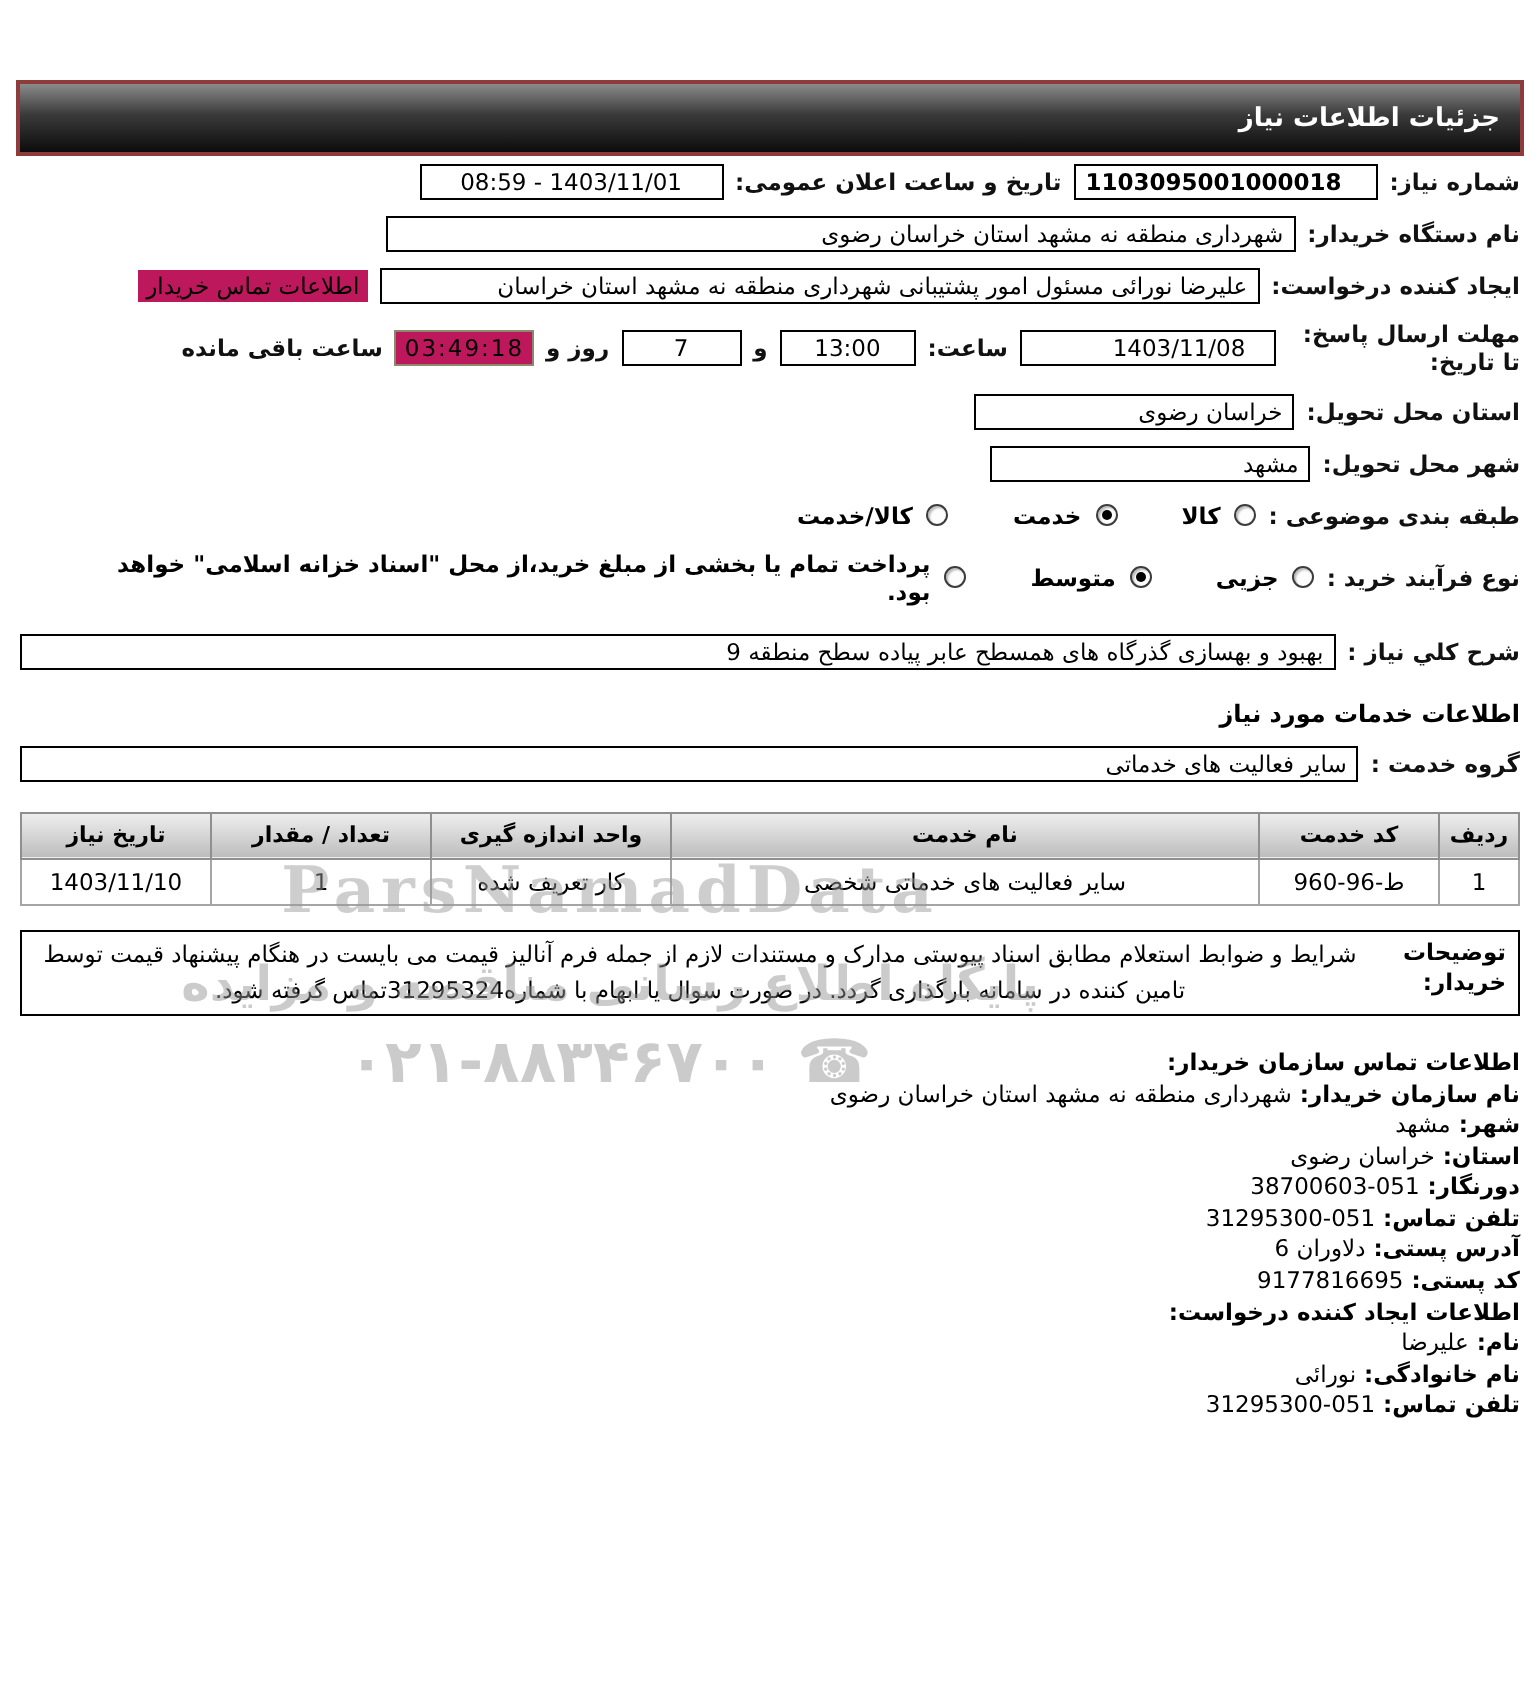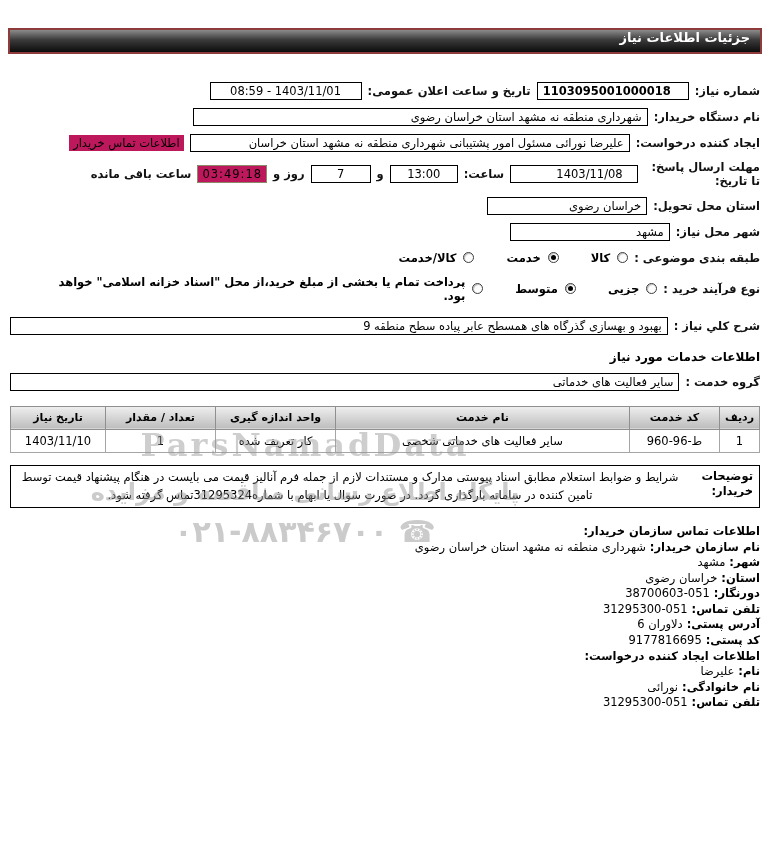--- a/index.html
+++ b/index.html
@@ -2,24 +2,24 @@
 <html lang="fa" dir="rtl"><head>
 <meta charset="utf-8">
 <style>
   * { box-sizing: border-box; margin:0; padding:0; }
   html,body { background:#fff; }
   body {
     width:770px; height:845px; margin:0 auto; position:relative; overflow:hidden;
     font-family:"DejaVu Sans", sans-serif; font-size:12px; color:#000; direction:rtl;
   }
   .titlebar {
-    position:absolute; top:28px; right:8px; left:8px; height:26px;
+    position:absolute; top:40px; right:8px; left:8px; height:38px;
     background:linear-gradient(180deg,#8b8b8b 0%,#3a3a3a 45%,#0c0c0c 100%);
     border:2px solid #8e3b3b;
-    display:flex; padding:0 10px;
+    display:flex; align-items:center; padding:0 10px;
     color:#fff; font-weight:bold; font-size:13px;
   }
   .content { position:absolute; top:82px; right:10px; left:10px; }
   .row { display:flex; align-items:center; gap:6px; margin-bottom:8px; min-height:18px; }
   .lbl { font-weight:bold; font-size:11.5px; white-space:nowrap; color:#111; }
   .lbl.wrap { white-space:normal; width:116px; line-height:1.25; text-align:right; }
   .box {
     border:1px solid #000; background:#fff; height:18px; padding:0 5px;
     font-size:11.5px; display:flex; align-items:center; overflow:hidden; white-space:nowrap;
   }
@@ -102,21 +102,21 @@
     <span class="hl countdown">03:49:18</span>
     <span class="lbl">ساعت باقی مانده</span>
   </div>
 
   <div class="row">
     <span class="lbl">استان محل تحویل:</span>
     <span class="box w160">خراسان رضوی</span>
   </div>
 
   <div class="row">
-    <span class="lbl">شهر محل نیاز:</span>
+    <span class="lbl">شهر محل تحویل:</span>
     <span class="box w160">مشهد</span>
   </div>
 
   <div class="row">
     <span class="lbl">طبقه بندی موضوعی :</span>
     <span class="opt">
       <span class="radio"></span>
       <span class="optlbl">کالا</span>
     </span>
     <span class="opt">

